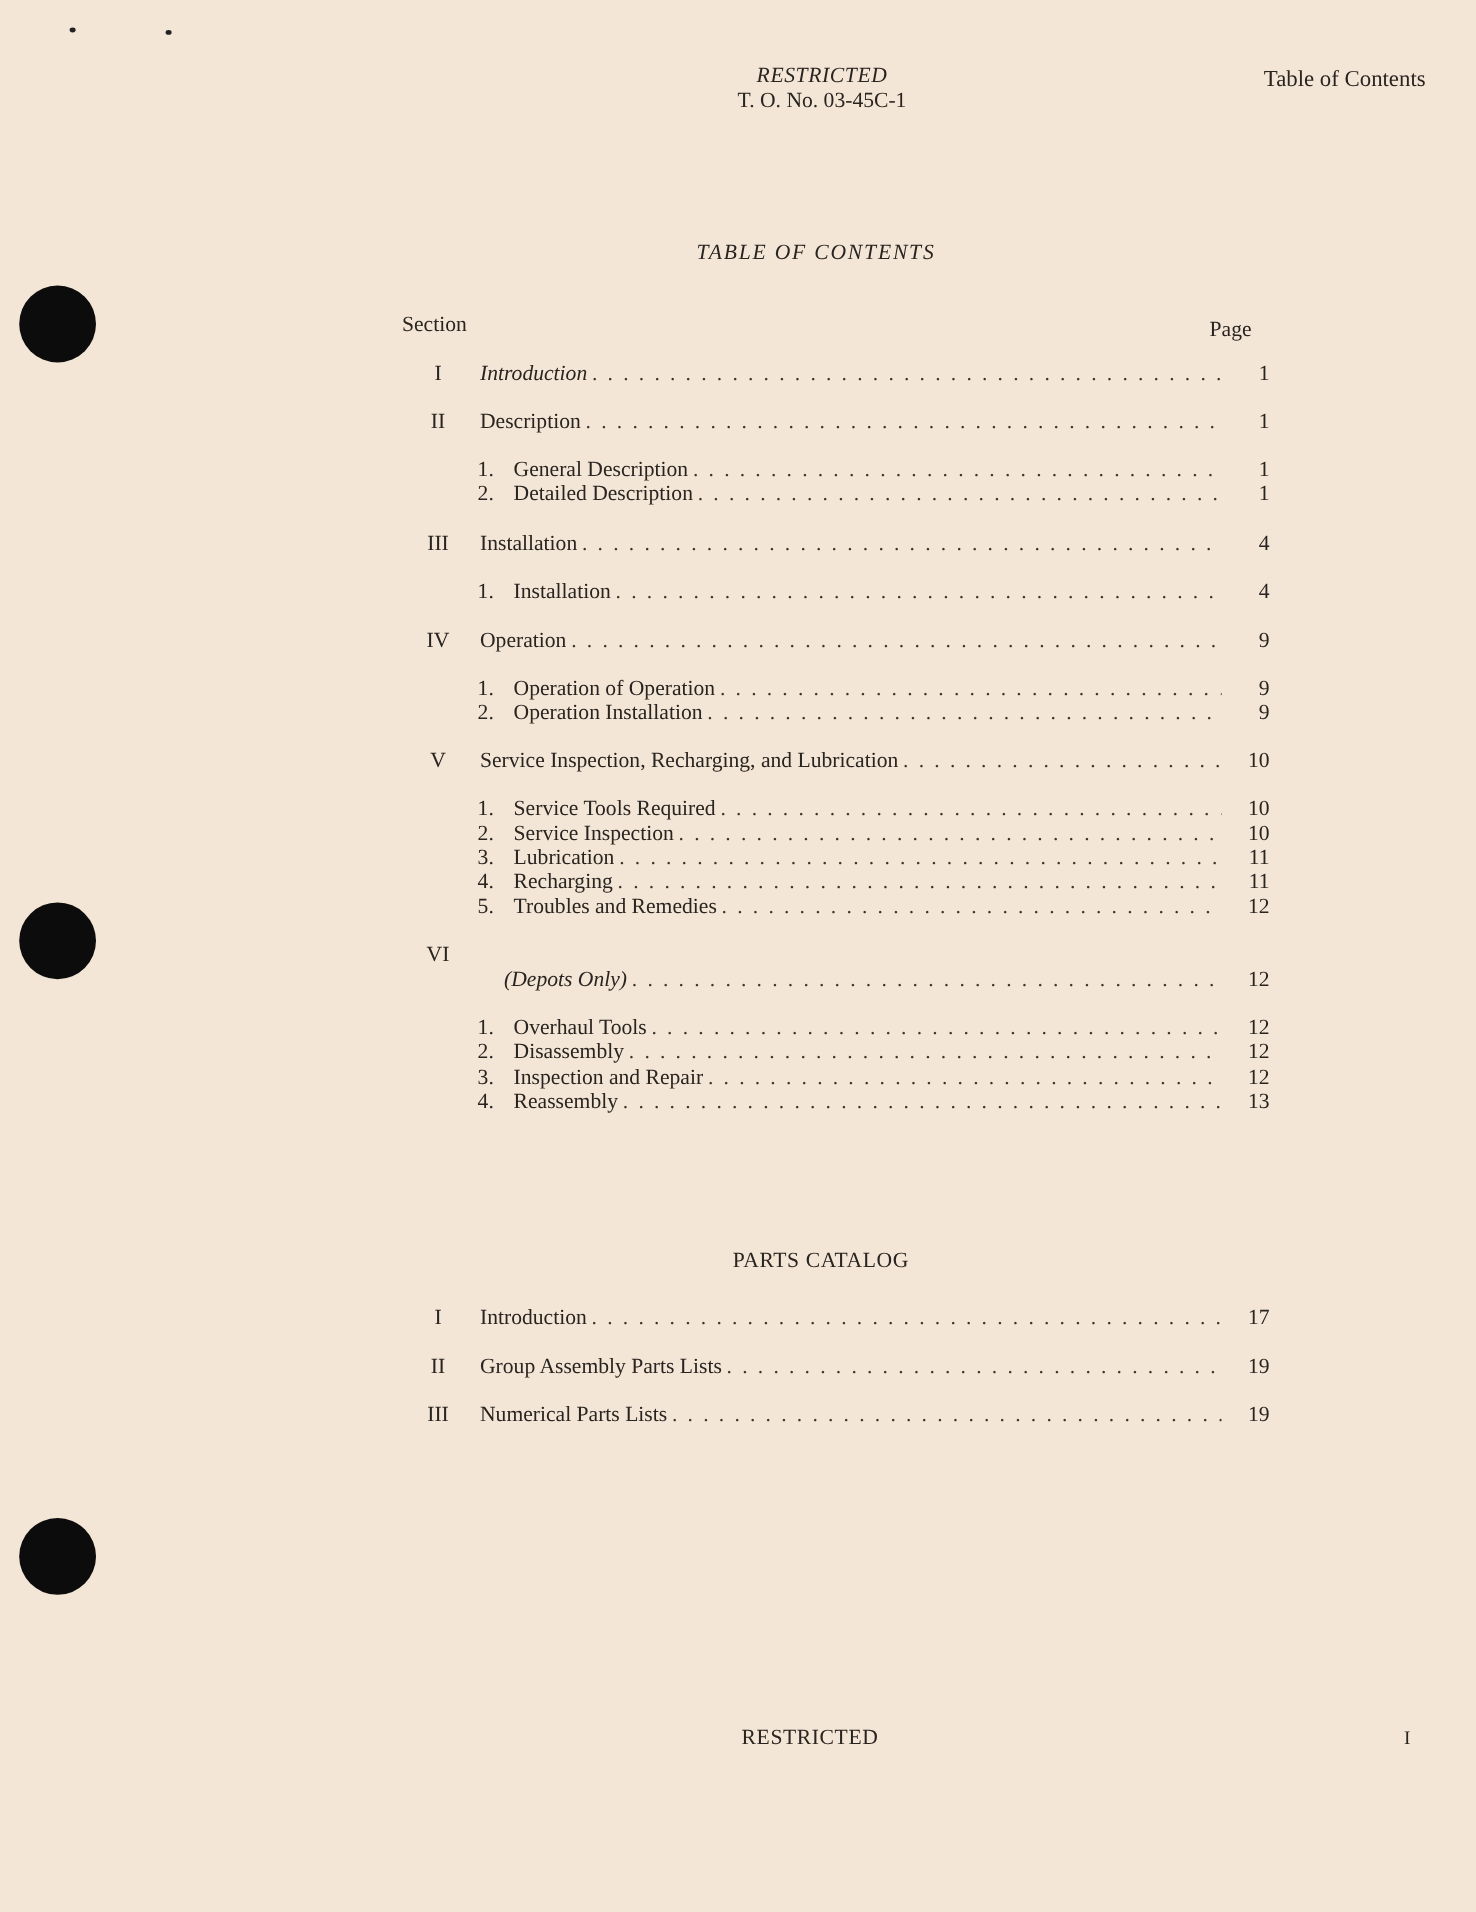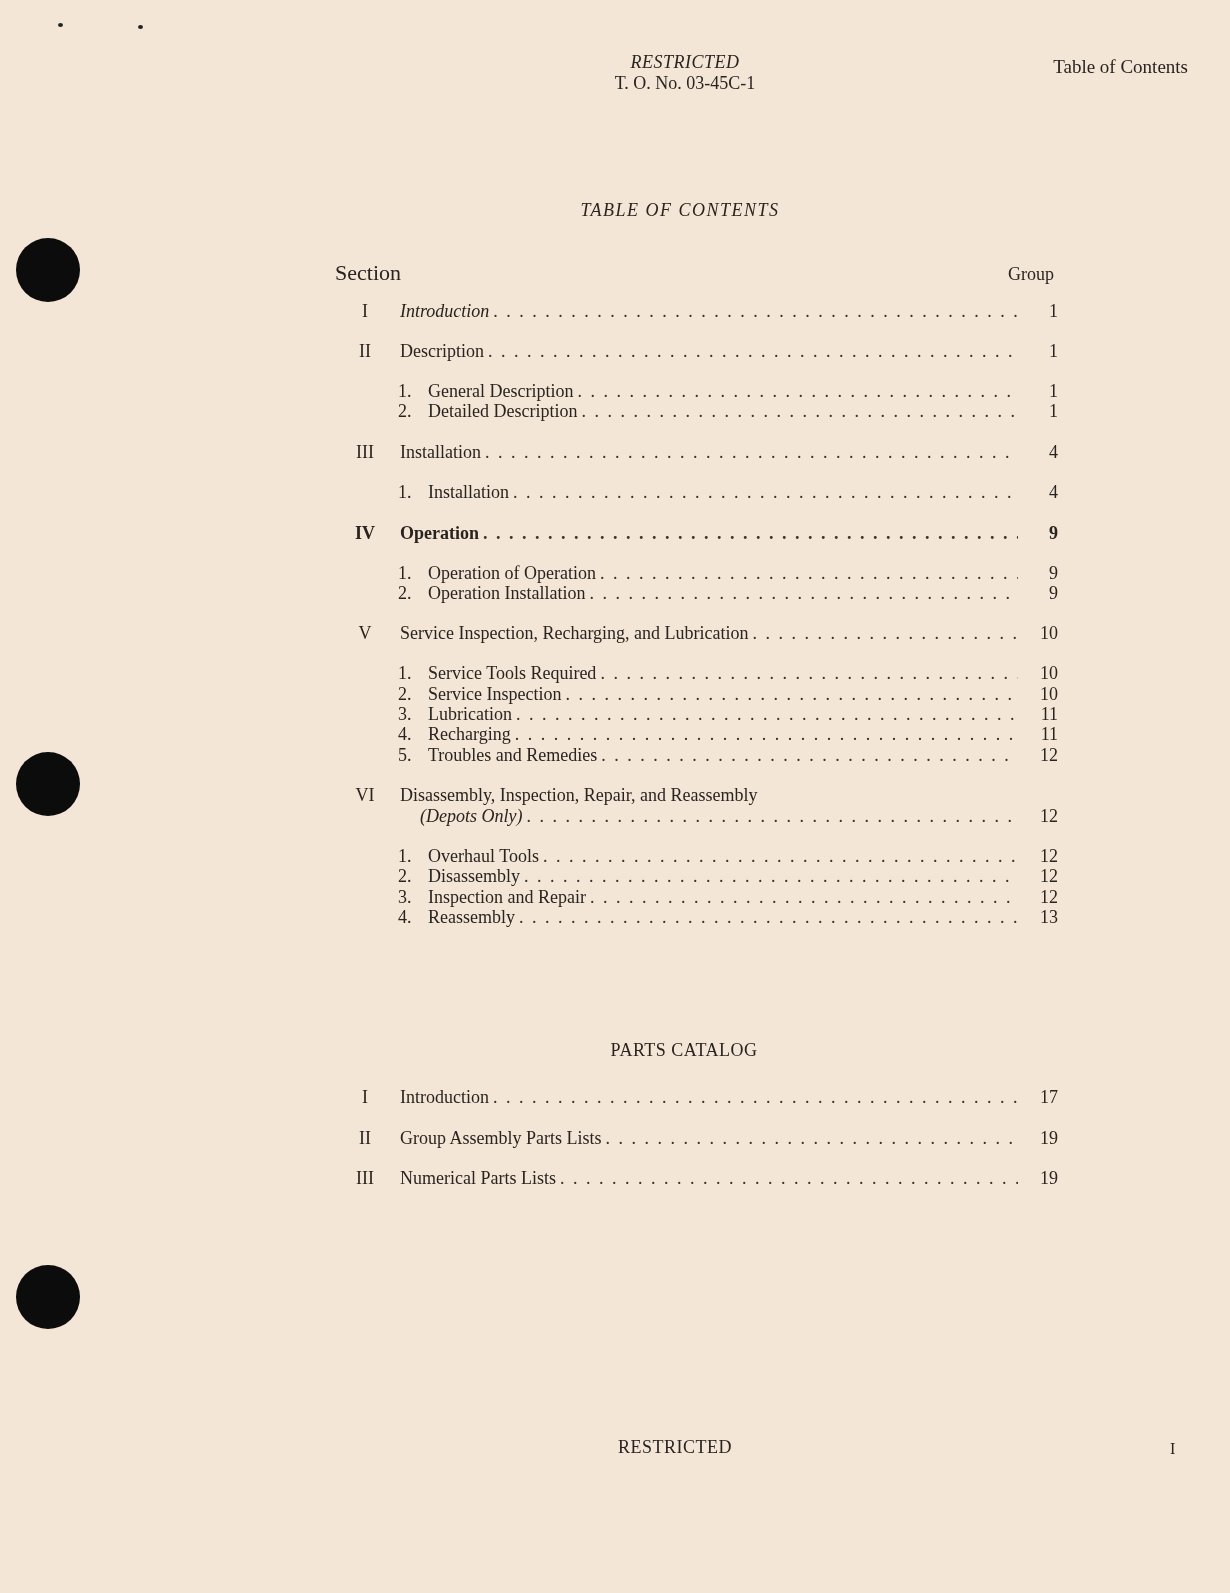--- a/index.html
+++ b/index.html
@@ -10,21 +10,21 @@
     font-family: "Liberation Serif", "DejaVu Serif", serif;
   }
   .abs { position: absolute; }
   .hole { position: absolute; width: 64px; height: 64px; border-radius: 50%; background: #0c0c0c; }
   .speck { position: absolute; width: 5px; height: 4px; border-radius: 50%; background: #222; }
   .hdr-center { left: 560px; width: 250px; top: 52px; text-align: center; font-size: 18px; line-height: 21px; }
   .hdr-center .r { font-style: italic; letter-spacing: 0.5px; }
   .hdr-right { right: 42px; top: 56px; font-size: 19px; }
   .title { left: 0; width: 1380px; top: 200px; text-align: center; font-size: 18px; font-style: italic; letter-spacing: 1.5px; }
   .pc-title { left: 0; width: 1368px; top: 1040px; text-align: center; font-size: 18px; letter-spacing: 0.5px; }
-  .col-section { left: 335px; top: 260px; font-size: 22px; }
+  .col-section { left: 335px; top: 260px; font-size: 18px; }
   .col-page { left: 1008px; top: 264px; font-size: 18px; }
 
   .row { position: absolute; left: 330px; width: 728px; height: 22px; font-size: 18px; line-height: 22px; display: flex; align-items: baseline; }
   .row .num { width: 70px; flex: 0 0 70px; text-align: center; }
   .row .sub-num { flex: 0 0 auto; width: 30px; }
   .row .label { flex: 0 0 auto; white-space: nowrap; padding-right: 4px; }
   .row .label.italic { font-style: italic; }
   .row .leader { flex: 1 1 auto; overflow: hidden; white-space: nowrap; letter-spacing: 7px; color: #3a322c; }
   .row .leader::before { content: ". . . . . . . . . . . . . . . . . . . . . . . . . . . . . . . . . . . . . . . . . . . . . . . . . . . . . . . . . . . . . . . . . . . . . . . . . . . ."; letter-spacing: 2px; }
   .row .pg { flex: 0 0 40px; text-align: right; }
@@ -43,21 +43,21 @@
 <div class="speck" style="left:138px; top:25px;"></div>
 
 <div class="abs hdr-center">
   <div class="r">RESTRICTED</div>
   <div>T. O. No. 03-45C-1</div>
 </div>
 <div class="abs hdr-right">Table of Contents</div>
 
 <div class="abs title" style="width:1360px;">TABLE OF CONTENTS</div>
 <div class="abs col-section">Section</div>
-<div class="abs col-page">Group</div>
+<div class="abs col-page">Page</div>
 
 <div id="toc-rows">
     <div class="row" style="top: 300px;">
       <span class="num">I</span>
       <span class="label italic">Introduction</span>
       <span class="leader"></span>
       <span class="pg">1</span>
     </div>
     <div class="row" style="top: 340px;">
       <span class="num">II</span>
@@ -85,21 +85,21 @@
       <span class="leader"></span>
       <span class="pg">4</span>
     </div>
     <div class="row sub" style="top: 481px;">
       <span class="indent"></span>
       <span class="sub-num">1.</span>
       <span class="label">Installation</span>
       <span class="leader"></span>
       <span class="pg">4</span>
     </div>
-    <div class="row" style="top: 522px; font-weight: bold;">
+    <div class="row" style="top: 522px;">
       <span class="num">IV</span>
       <span class="label">Operation</span>
       <span class="leader"></span>
       <span class="pg">9</span>
     </div>
     <div class="row sub" style="top: 562px;">
       <span class="indent"></span>
       <span class="sub-num">1.</span>
       <span class="label">Operation of Operation</span>
       <span class="leader"></span>
@@ -148,21 +148,20 @@
     </div>
     <div class="row sub" style="top: 744px;">
       <span class="indent"></span>
       <span class="sub-num">5.</span>
       <span class="label">Troubles and Remedies</span>
       <span class="leader"></span>
       <span class="pg">12</span>
     </div>
     <div class="row nolead" style="top: 784px;">
       <span class="num">VI</span>
-      <span class="label">Disassembly, Inspection, Repair, and Reassembly</span>
       <span class="leader"></span>
       <span class="pg"></span>
     </div>
     <div class="row sub" style="top: 805px;">
       <span class="indent"></span>
       <span class="sub-num" style="width: 22px;"></span>
       <span class="label italic">(Depots Only)</span>
       <span class="leader"></span>
       <span class="pg">12</span>
     </div>

